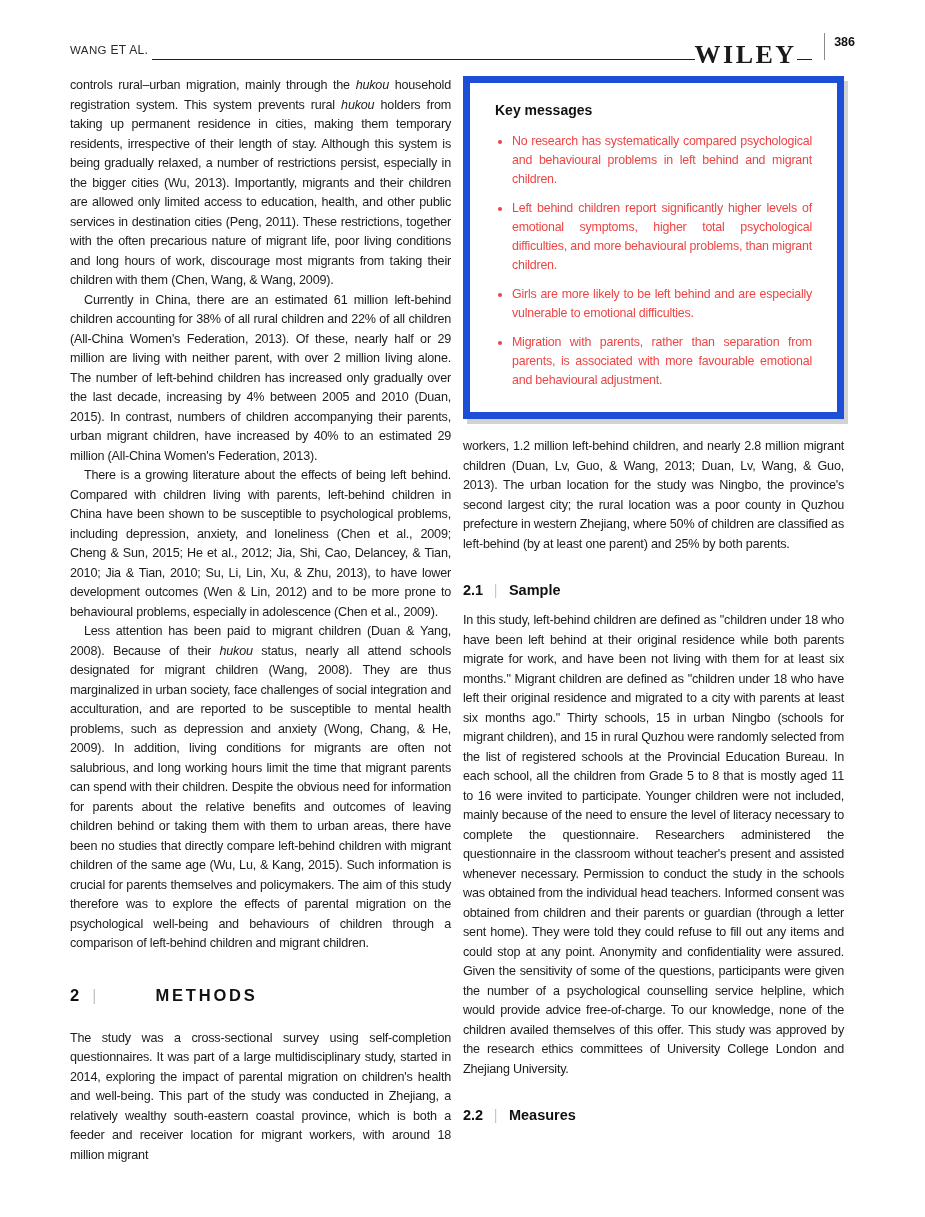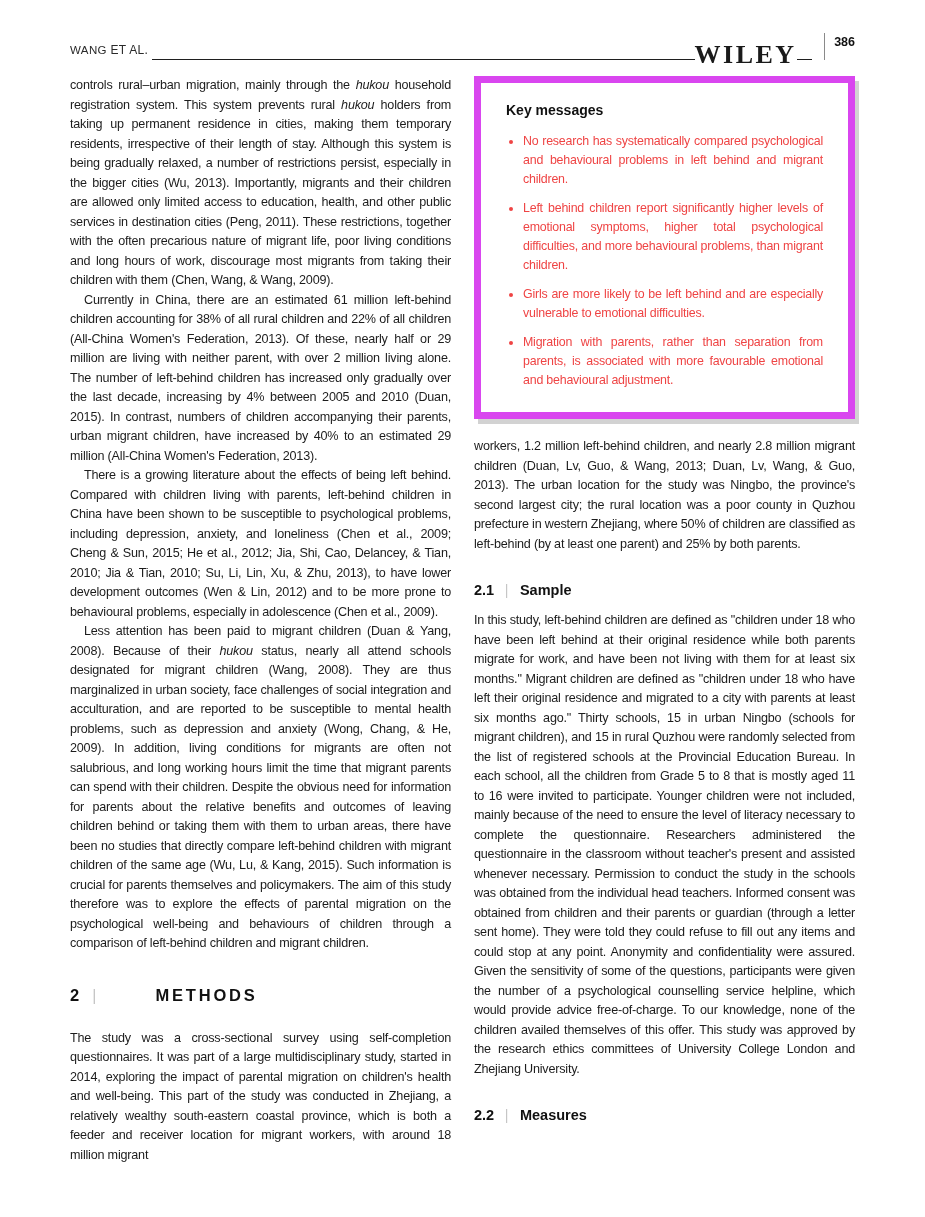--- a/index.html
+++ b/index.html
@@ -54,21 +54,21 @@
   .page-number {
     font-size: 12.5px;
     font-weight: bold;
     margin-bottom: 11px;
     color: #111;
   }
 
   
   .columns {
     display: flex;
-    gap: 23px;
+    gap: 12px;
     margin-top: 16px;
   }
   .col { width: 381px; flex: 0 0 381px; }
 
   p.body-text {
     font-size: 12.6px;
     line-height: 19.5px;
     letter-spacing: -0.2px;
     text-align: justify;
     color: #1c1c1c;
@@ -97,21 +97,21 @@
     font-weight: normal;
     color: #9a9a9a;
     margin: 0 13px;
     transform: scaleX(0.55);
     display: inline-block;
   }
   .sec-heading.level2 .sec-sep { margin: 0 11px; }
 
   
   .key-box {
-    border: 7px solid #d946ef;
+    border: 7px solid #1d4ed8;
     box-shadow: 4px 5px 0 #d2d2d2;
     padding: 19px 25px 22px 25px;
     margin-bottom: 18px;
     background: #ffffff;
   }
   .key-box-title {
     font-size: 14px;
     font-weight: bold;
     margin-bottom: 14px;
     color: #111;

